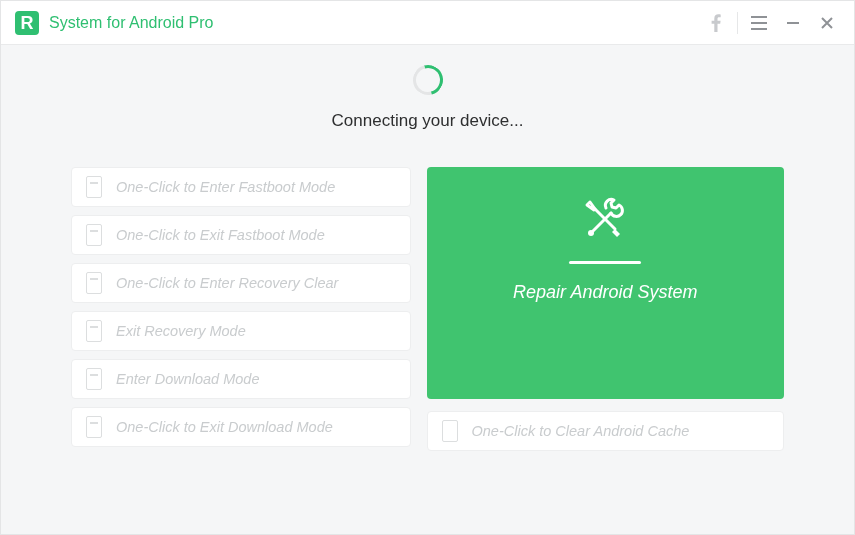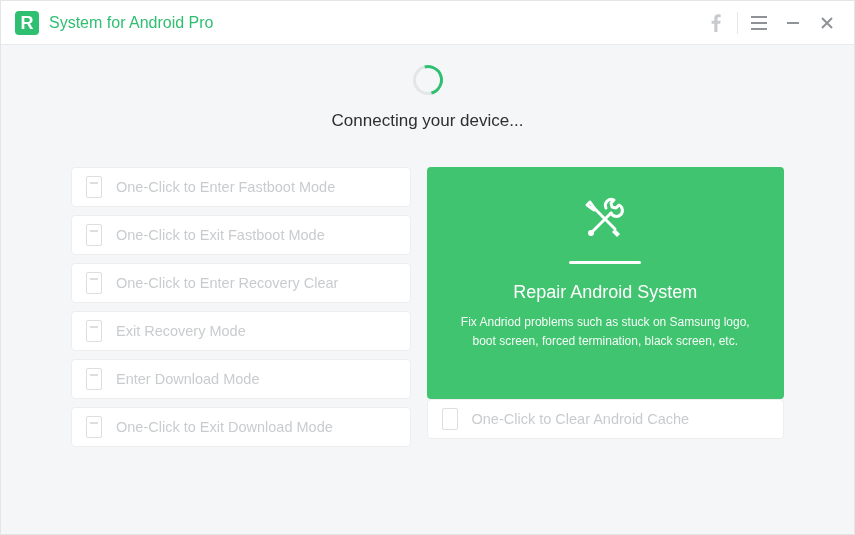--- a/index.html
+++ b/index.html
@@ -63,30 +63,31 @@
     margin-bottom: 16px;
   }
   .status-text {
     font-size: 17px;
     color: #2e2f30;
   }
 
   .grid {
     display: flex;
     gap: 16px;
+    font-style: italic;
   }
   .col-left {
     width: 340px;
     display: flex; flex-direction: column;
     gap: 8px;
   }
   .col-right {
     width: 358px;
     display: flex; flex-direction: column;
-    gap: 0;
+    gap: 12px;
   }
 
   .mode-btn {
     height: 40px;
     background: #fff;
     border: 1px solid #edeeef;
     border-radius: 4px;
     display: flex; align-items: center;
     padding: 0 14px;
     color: #c9ccce;
@@ -245,21 +246,20 @@
                 <path d="M30 18 a6 6 0 1 0 8 -8 l-3 3 -4 -1 -1 -4 3 -3 a6 6 0 0 0 -8 8"></path>
                 <circle cx="10" cy="38" r="3" fill="#fff" stroke="none"></circle>
                 <path d="M14 14 L34 34"></path>
                 <path d="M14 14 l-5 -7 -3 3 7 5"></path>
                 <path d="M34 34 l5 5 -3 3 -5 -5 z" fill="#fff" stroke="none"></path>
               </g>
             </svg>
           </div>
           <div class="repair-divider"></div>
           <div class="repair-title">Repair Android System</div>
-          <div class="repair-desc">Fix Andriod problems such as stuck on Samsung logo, boot screen, forced termination, black screen, etc.</div>
         </div>
 
         <div class="cache-btn">
           <span class="mode-icon"></span>
           <span>One-Click to Clear Android Cache</span>
         </div>
 
       </div>
 
     </div>

